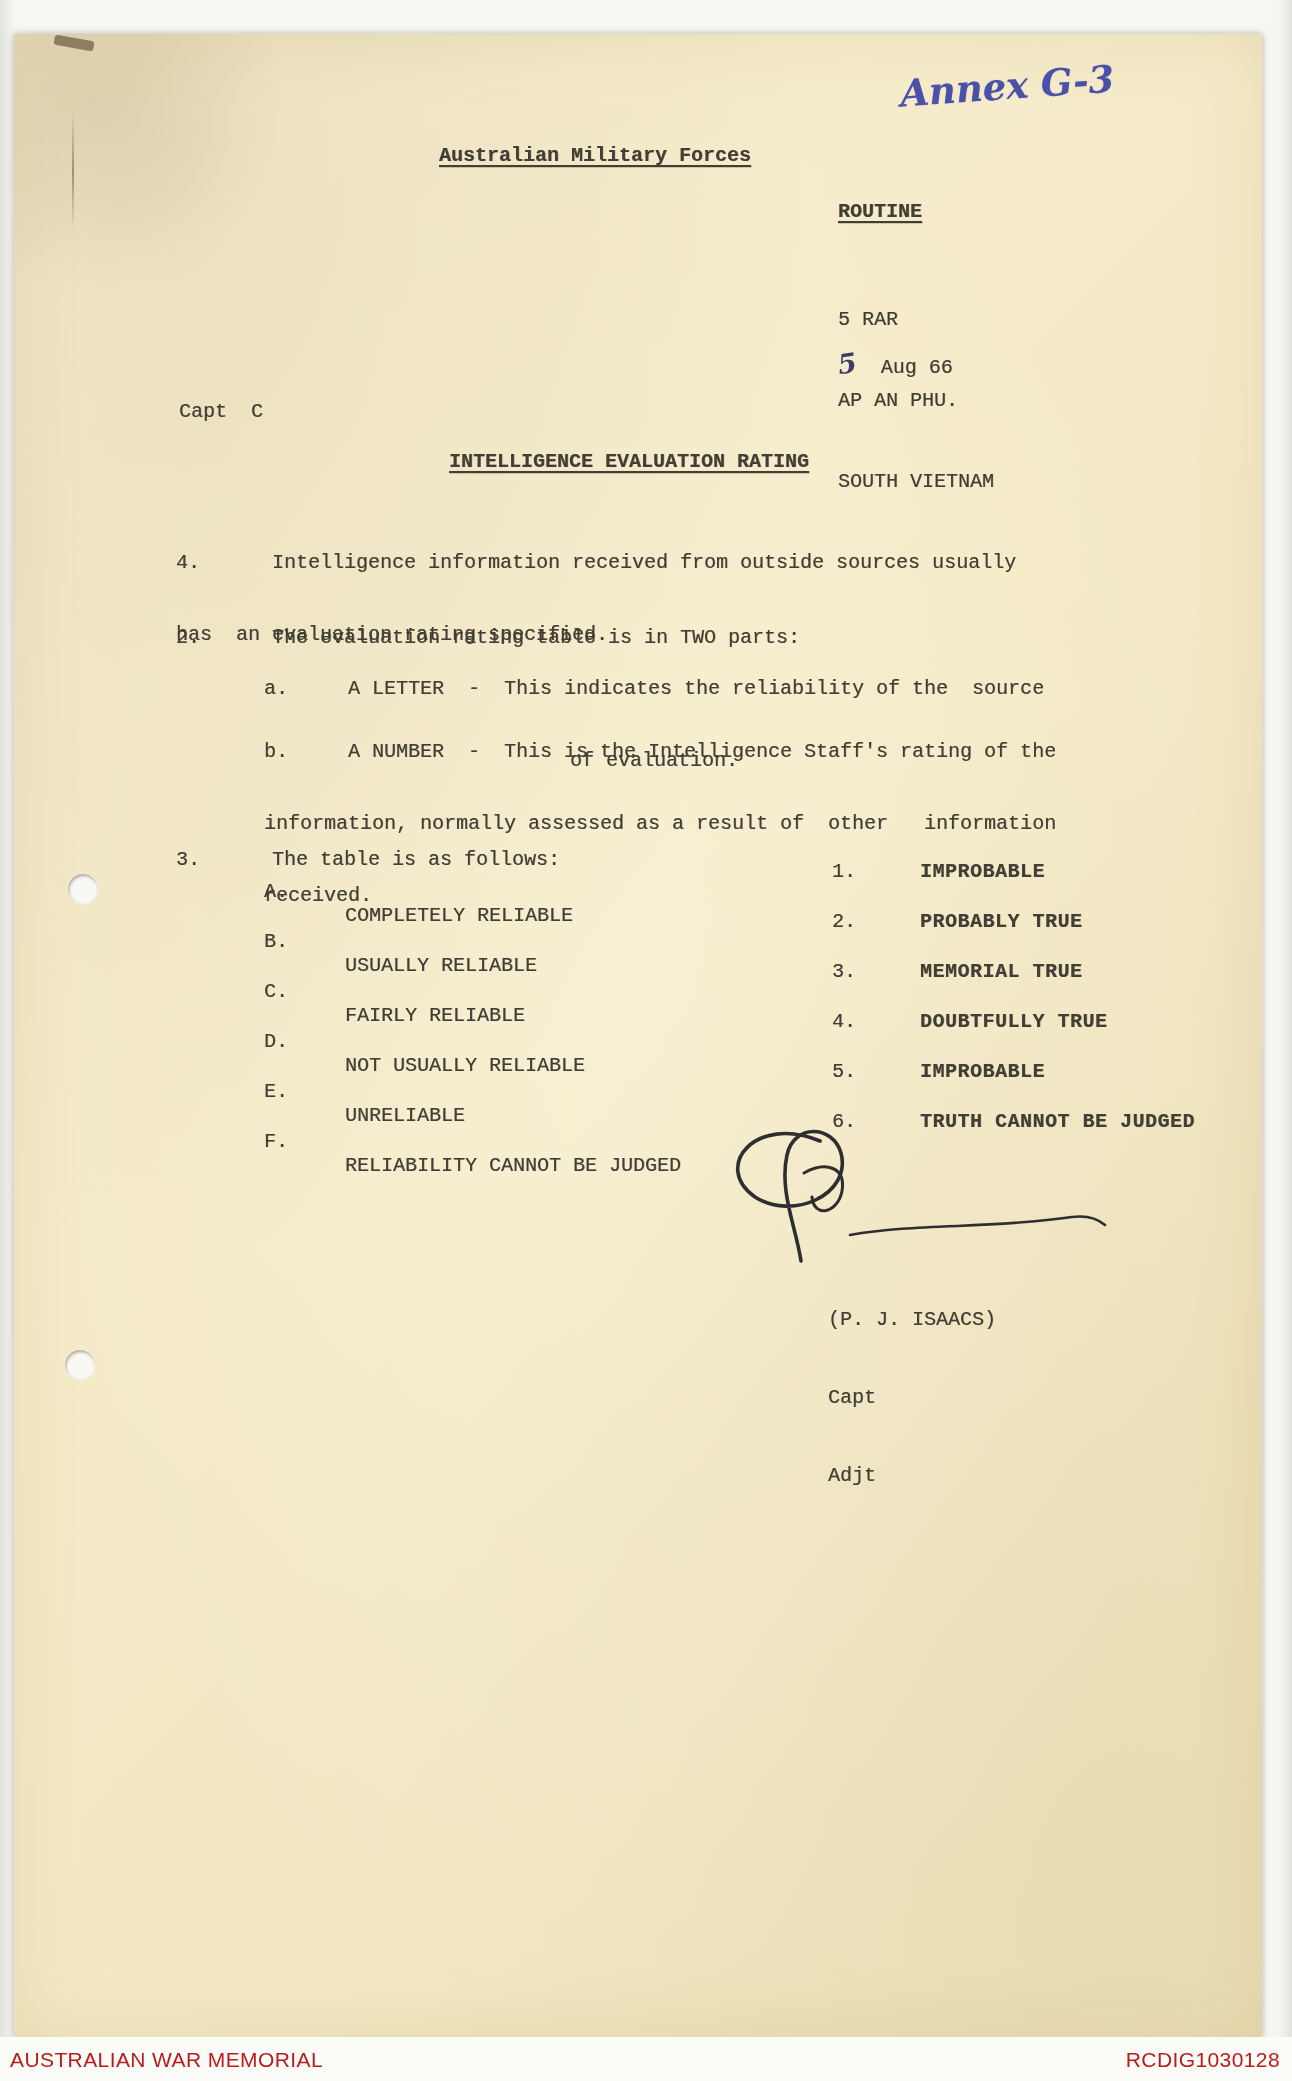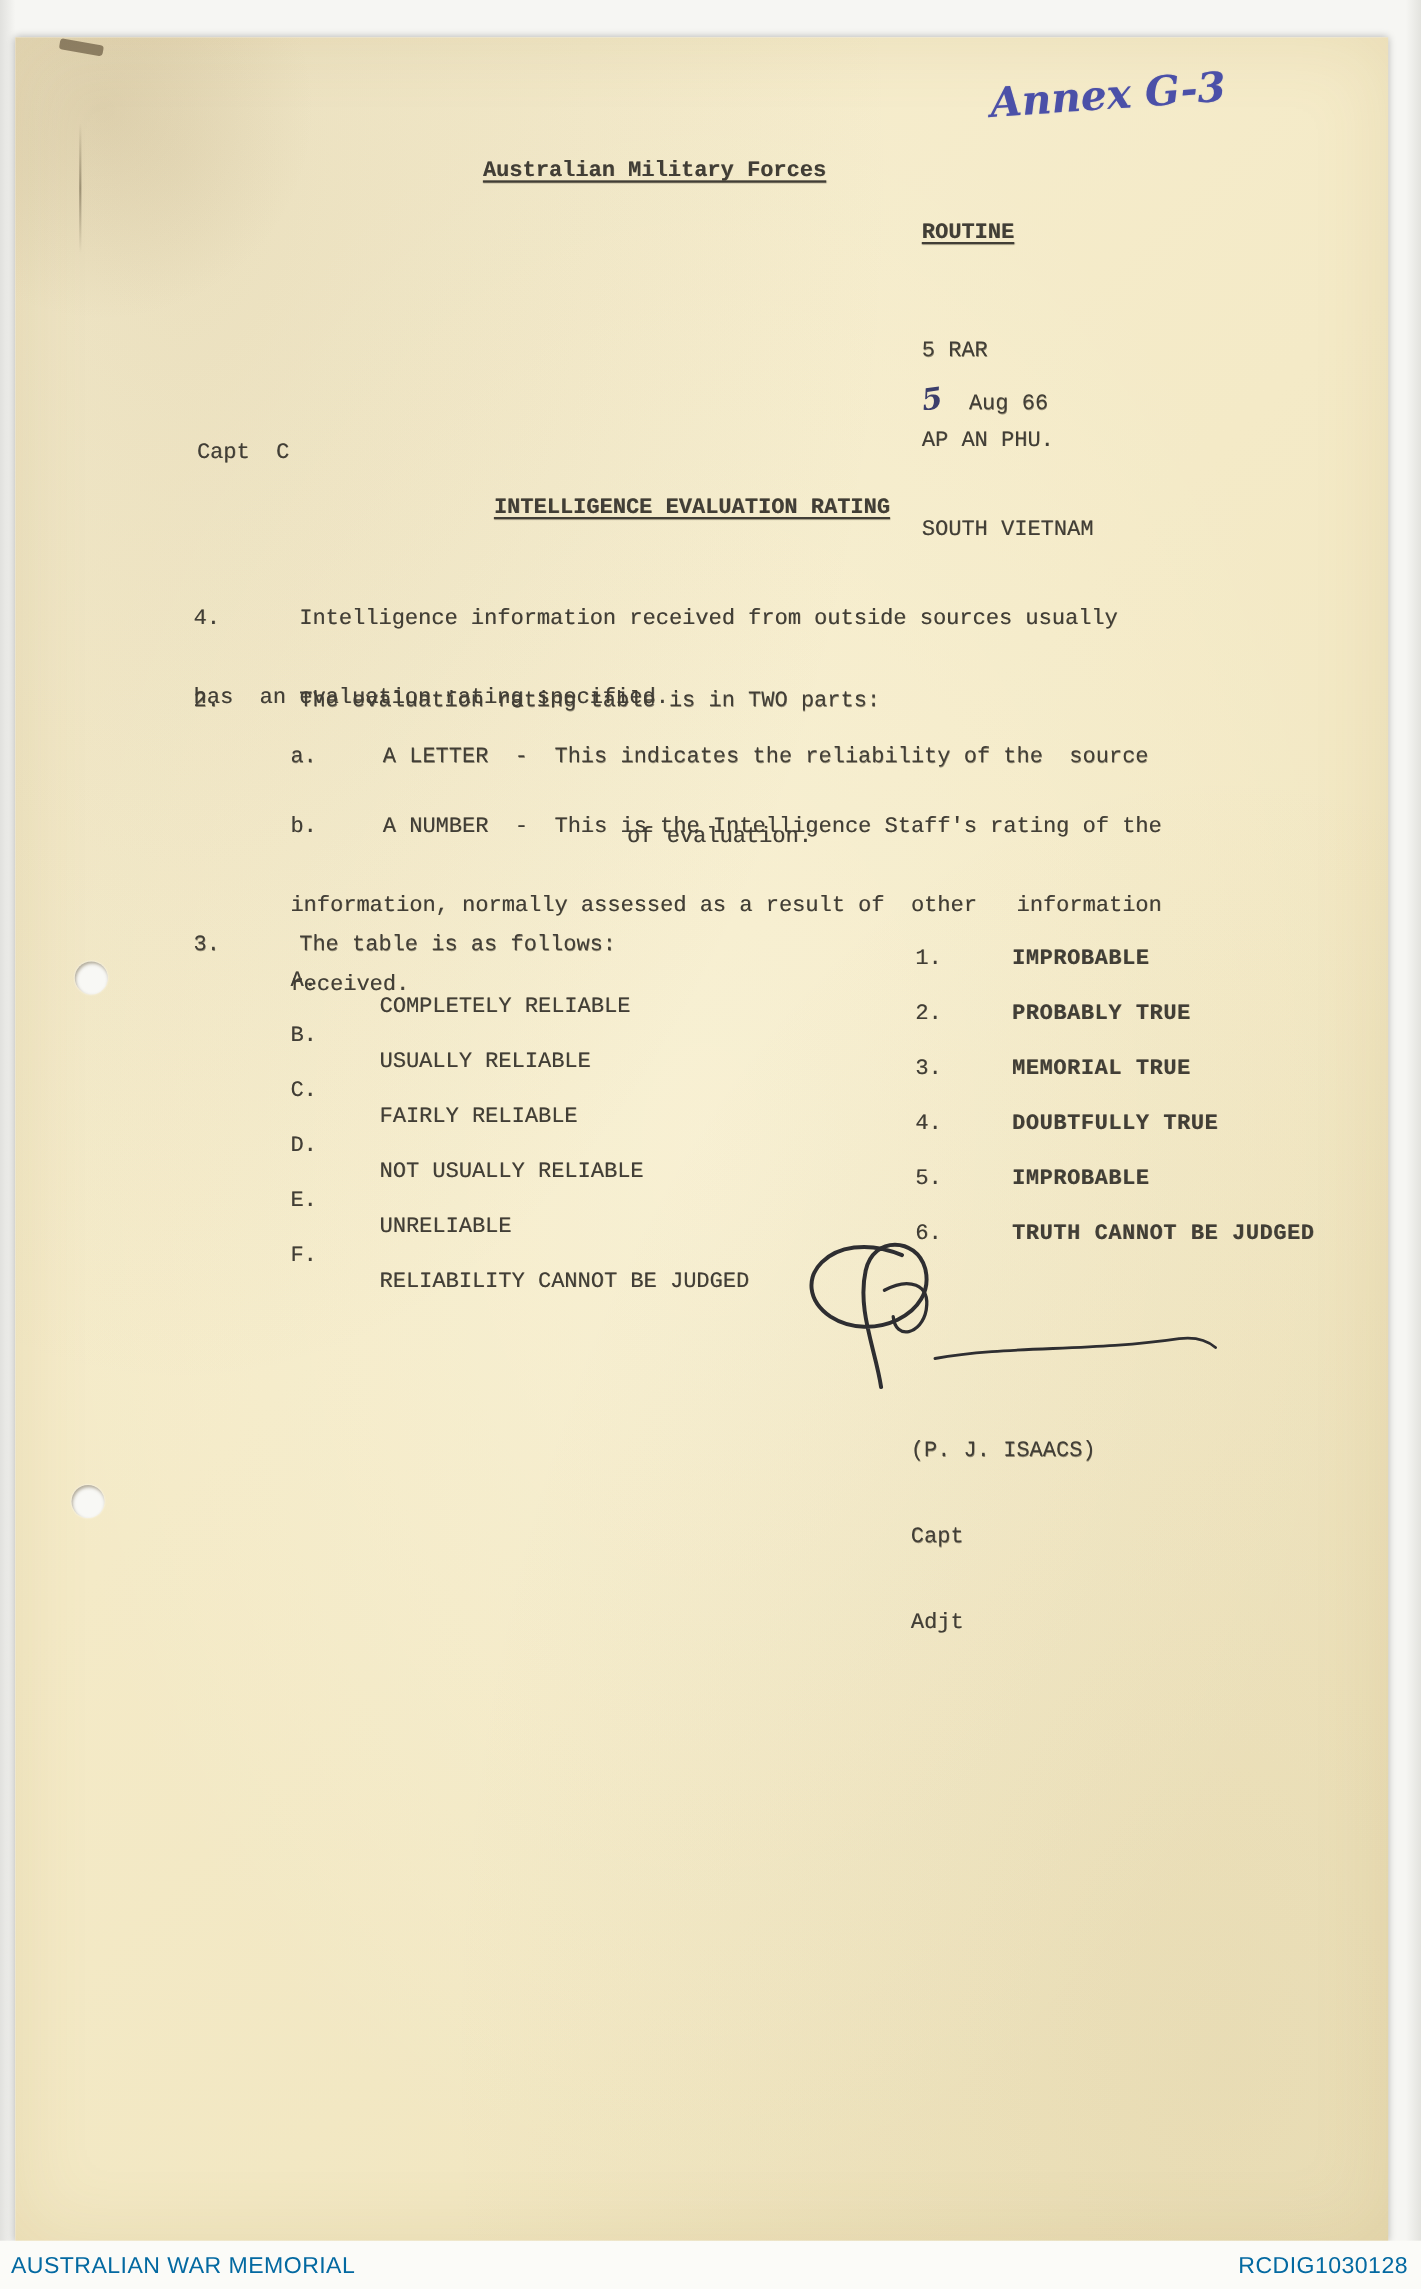--- a/index.html
+++ b/index.html
@@ -85,21 +85,21 @@
   .tl-label{position:absolute;left:331px;}
   .tr-key{position:absolute;left:818px;top:4px;}
   .tr-label{position:absolute;left:906px;top:4px;font-weight:700;letter-spacing:.5px;}
 
   .signature-svg{position:absolute;left:686px;top:1075px;width:420px;height:165px;}
   .signer{left:814px;top:1221px;line-height:26px;}
 
   .footer{
     position:absolute;left:0;bottom:0;width:1292px;height:44px;background:#fbfbf8;
     font-family:"Liberation Sans","DejaVu Sans",sans-serif;
-    font-size:21px;color:#0369a1;letter-spacing:.4px;
+    font-size:21px;color:#b91c1c;letter-spacing:.4px;
   }
   .footer .f-left{position:absolute;left:10px;bottom:9px;}
   .footer .f-right{position:absolute;right:12px;bottom:9px;}
 </style>
 </head>
 <body>
 
 <div class="scan">
   <div class="edge-l"></div>
   <div class="edge-r"></div>

